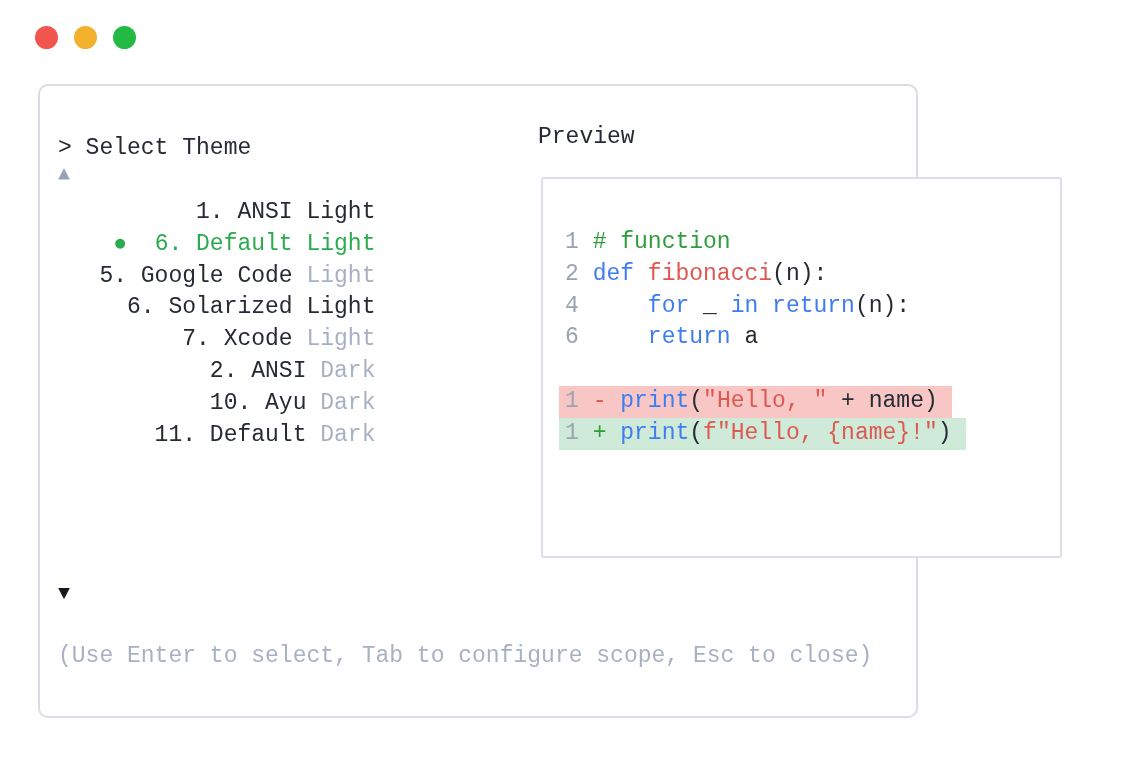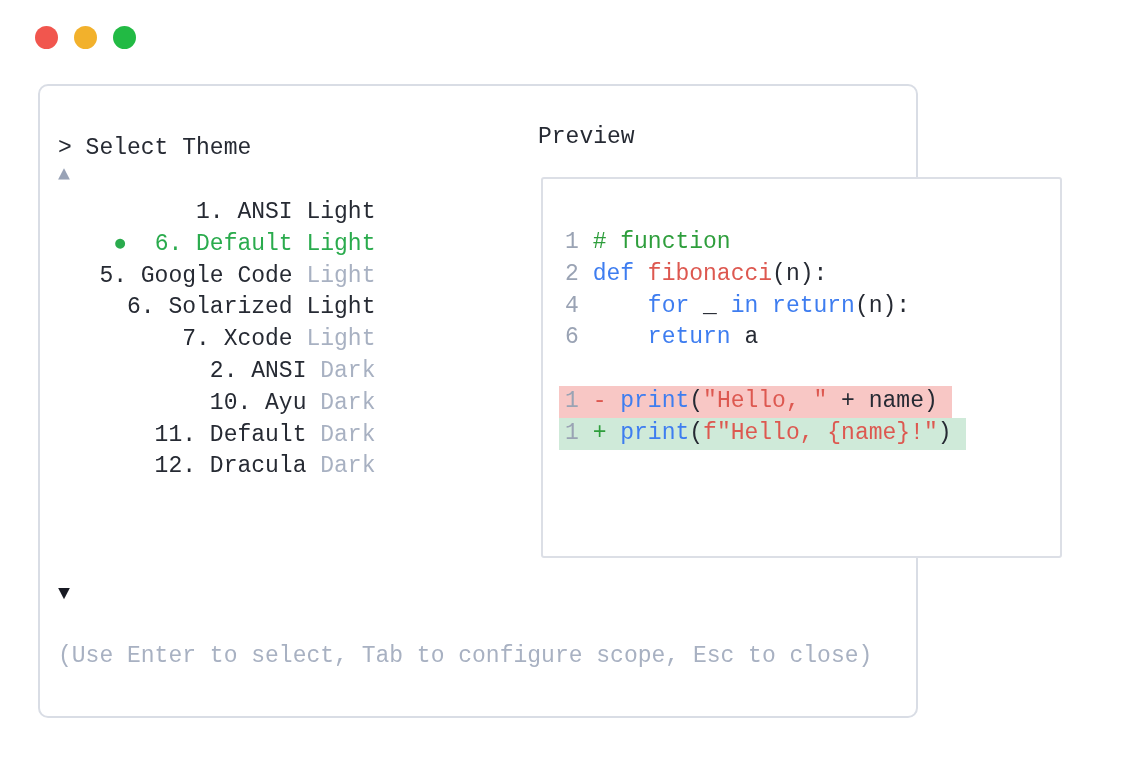--- a/index.html
+++ b/index.html
@@ -82,21 +82,20 @@
     <div class="arrow-up">▲</div>
     <div class="theme-list" id="theme-list">
         <div class="theme-row"><span class="row-main">   1. ANSI Light</span></div>
         <div class="theme-row selected"><span class="row-main">●  6. Default Light</span></div>
         <div class="theme-row"><span class="row-main">   5. Google Code</span><span class="row-muted"> Light</span></div>
         <div class="theme-row"><span class="row-main">   6. Solarized Light</span></div>
         <div class="theme-row"><span class="row-main">   7. Xcode</span><span class="row-muted"> Light</span></div>
         <div class="theme-row"><span class="row-main">   2. ANSI</span><span class="row-muted"> Dark</span></div>
         <div class="theme-row"><span class="row-main">  10. Ayu</span><span class="row-muted"> Dark</span></div>
         <div class="theme-row"><span class="row-main">  11. Default</span><span class="row-muted"> Dark</span></div>
-        <div class="theme-row"><span class="row-main">  12. Dracula</span><span class="row-muted"> Dark</span></div>
       </div>
     <div class="arrow-down">▼</div>
     <div class="hint">(Use Enter to select, Tab to configure scope, Esc to close)</div>
 
     <div class="preview-title">Preview</div>
     <div class="preview-box">
       <div class="code" id="code-block">
           <div class="code-line"><span class="tok-linenum">1</span><span class="tok-plain"> </span><span class="tok-comment"># function</span></div>
           <div class="code-line"><span class="tok-linenum">2</span><span class="tok-plain"> </span><span class="tok-kw">def</span><span class="tok-plain"> </span><span class="tok-fn">fibonacci</span><span class="tok-plain">(n):</span></div>
           <div class="code-line"><span class="tok-linenum">4</span><span class="tok-plain">     </span><span class="tok-kw">for</span><span class="tok-plain"> _ </span><span class="tok-kw">in</span><span class="tok-plain"> </span><span class="tok-kw">return</span><span class="tok-plain">(n):</span></div>

